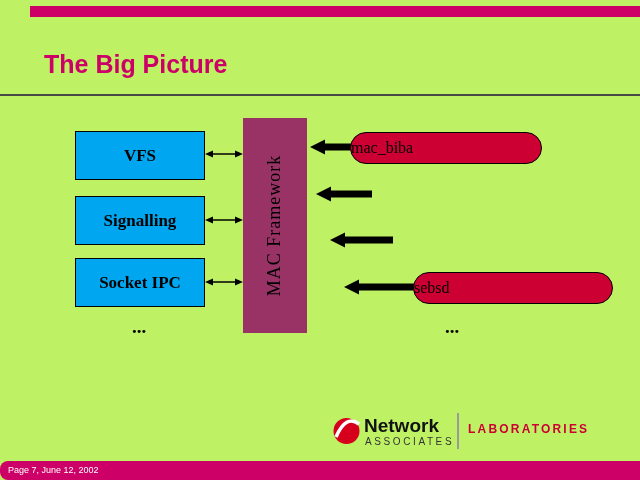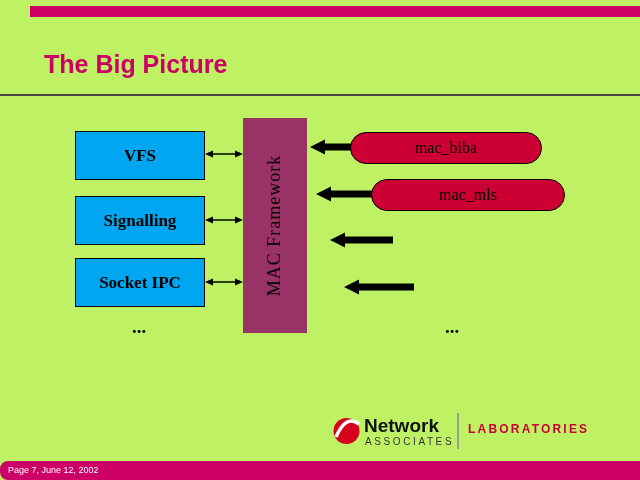--- a/index.html
+++ b/index.html
@@ -37,21 +37,21 @@
     transform:rotate(-90deg); white-space:nowrap;
     font-family:"Liberation Serif", serif; font-size:18px; color:#000; letter-spacing:1px;
   }
 
   .arrow { position:absolute; }
   .arrow svg { display:block; }
   .arrow polygon, .arrow rect { fill:#000; }
 
   .pill {
     position:absolute; height:30px; background:#cc0033; border:1.5px solid #000;
-    border-radius:16px; display:flex; align-items:center; justify-content:center;
+    border-radius:16px; display:flex; align-items:center; justify-content:flex-start;
     font-family:"Liberation Serif", serif; font-size:16px; color:#000;
   }
   .pill.p0 { left:350px; top:132px; width:190px; }
   .pill.p1 { left:371px; top:179px; width:192px; }
   .pill.p2 { left:392px; top:225px; width:196px; }
   .pill.p3 { left:413px; top:272px; width:198px; }
 
   .logo { position:absolute; left:333px; top:413px; width:290px; height:38px;text-align:right; }
   .logo-icon { position:absolute; left:0; top:3px; }
   .logo-brand { position:absolute; left:31px; top:2px; font-size:19px; font-weight:bold; color:#111;
@@ -137,22 +137,22 @@
   <div class="arrow" style="left:344px; top:278px;">
     <svg width="70" height="18">
         <rect x="13" y="5.5" width="57" height="7"></rect>
         <polygon points="0,9 15,1.5 15,16.5"></polygon>
       </svg>
   </div>
 
   <div class="pill p0">
     <span>mac_biba</span>
   </div>
-  <div class="pill p1">
-    <span>mac_mls</span>
+  <div class="pill p3">
+    <span>sebsd</span>
   </div>
   <div class="ellipsis right">...</div>
 
   <div class="logo">
     <div class="logo-icon">
       <svg width="27" height="29" viewBox="0 0 27 29">
         <circle cx="13.5" cy="15" r="13" fill="#d6001c"></circle>
         <path d="M3 21 Q 13 -2 26 8" stroke="#fff" stroke-width="3.5" fill="none"></path>
       </svg>
     </div>

